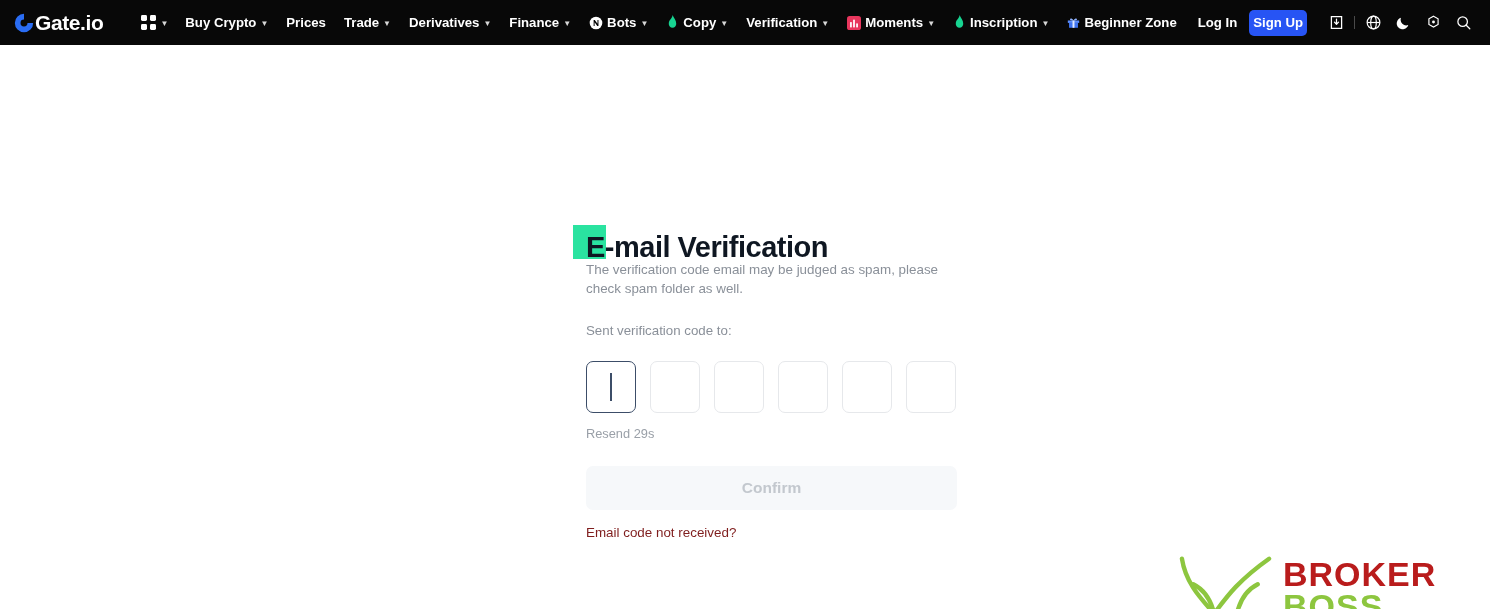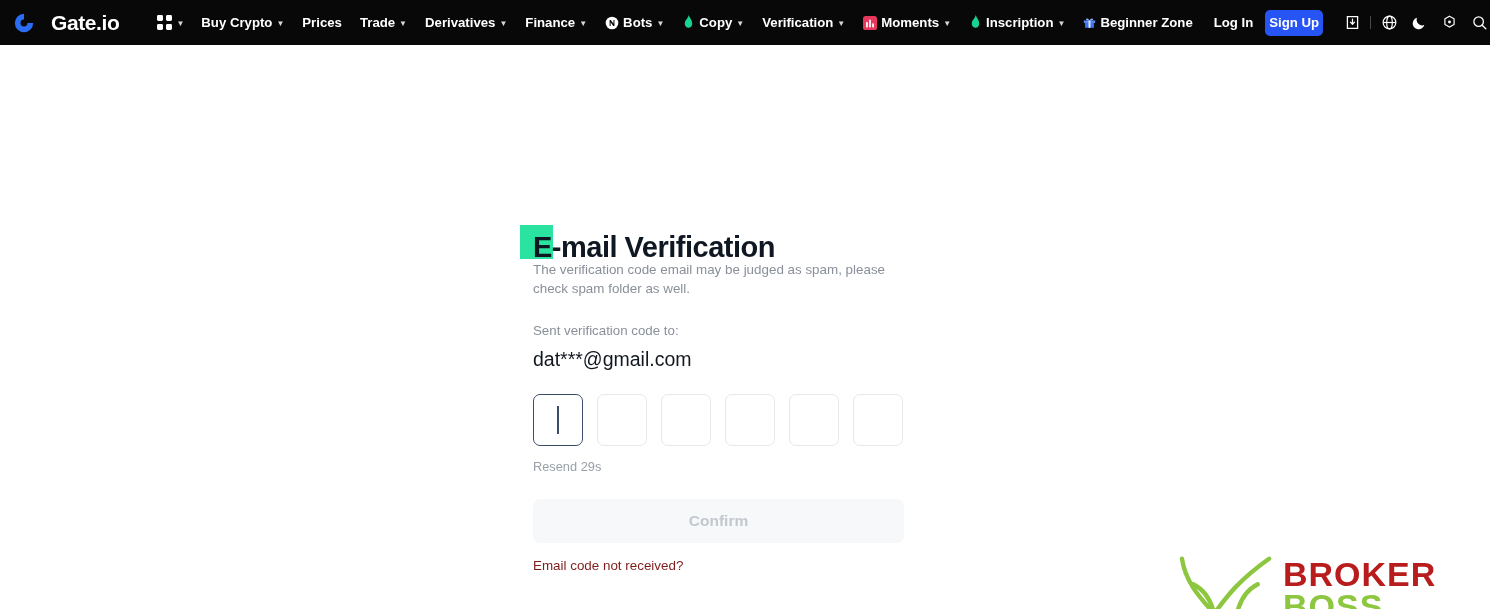--- a/index.html
+++ b/index.html
@@ -21,21 +21,21 @@
     width: 1490px;
     background: #080808;
     display: flex;
     align-items: center;
     padding: 0 14px 0 13px;
     white-space: nowrap;
   }
   .brand {
     display: flex;
     align-items: center;
-    gap: 16px;
+    gap: 0;
     margin-right: 14px;
   }
   .brand-mark { width: 22px; height: 22px; display:block; }
   .brand-text {
     color: #ffffff;
     font-size: 21px;
     font-weight: 700;
     letter-spacing: -0.4px;
     line-height: 1;
   }
@@ -116,21 +116,21 @@
 
   
   .main {
     position: relative;
     width: 1490px;
     height: 564px;
     background: #ffffff;
   }
   .panel {
     position: absolute;
-    left: 533px;
+    left: 586px;
     top: 140px;
     width: 372px;
   }
 
   .title-row {
     position: relative;
     height: 52px;
   }
   .cursor-box {
     position: absolute;
@@ -420,21 +420,20 @@
   <div class="panel">
 
     <div class="title-row">
       <div class="cursor-box"></div>
       <div class="page-title">E-mail Verification</div>
     </div>
 
     <div class="subtitle">The verification code email may be judged as spam, please check spam folder as well.</div>
 
     <div class="sent-label">Sent verification code to:</div>
-    <div class="email-value">dat***@gmail.com</div>
 
     <div class="otp-row">
       <div class="otp-cell focused">
         <span class="caret-bar"></span>
       </div>
       <div class="otp-cell"></div>
       <div class="otp-cell"></div>
       <div class="otp-cell"></div>
       <div class="otp-cell"></div>
       <div class="otp-cell"></div>

